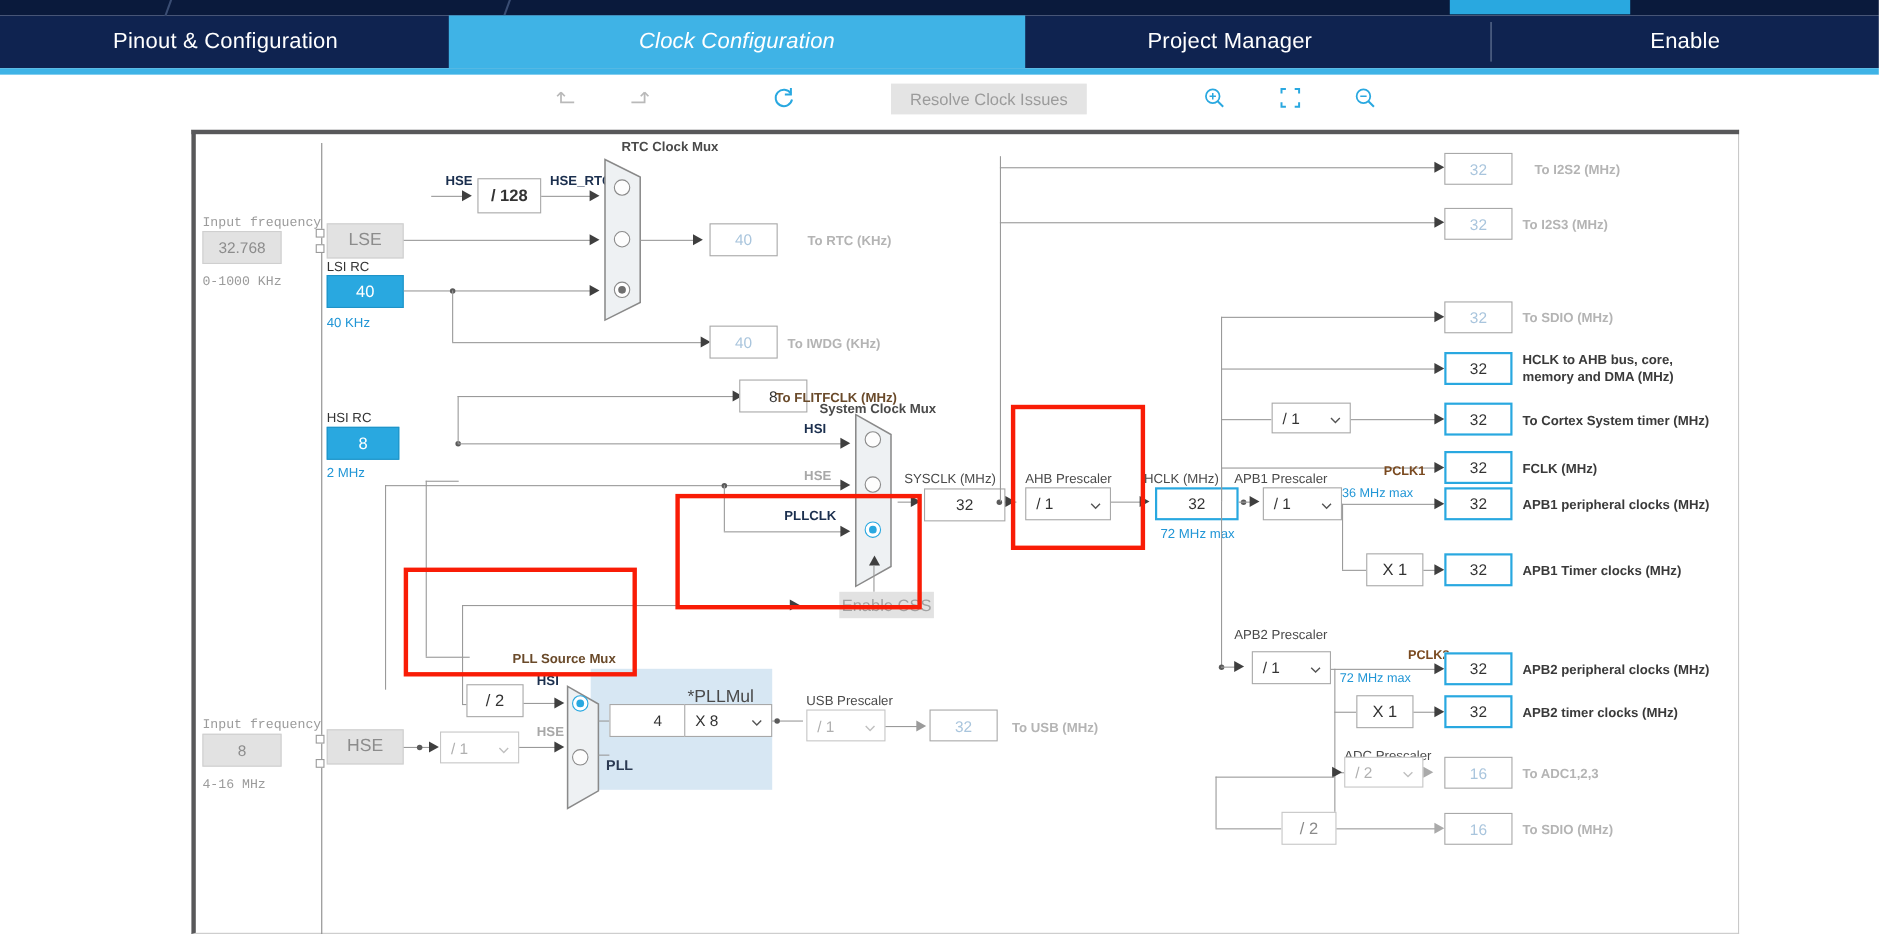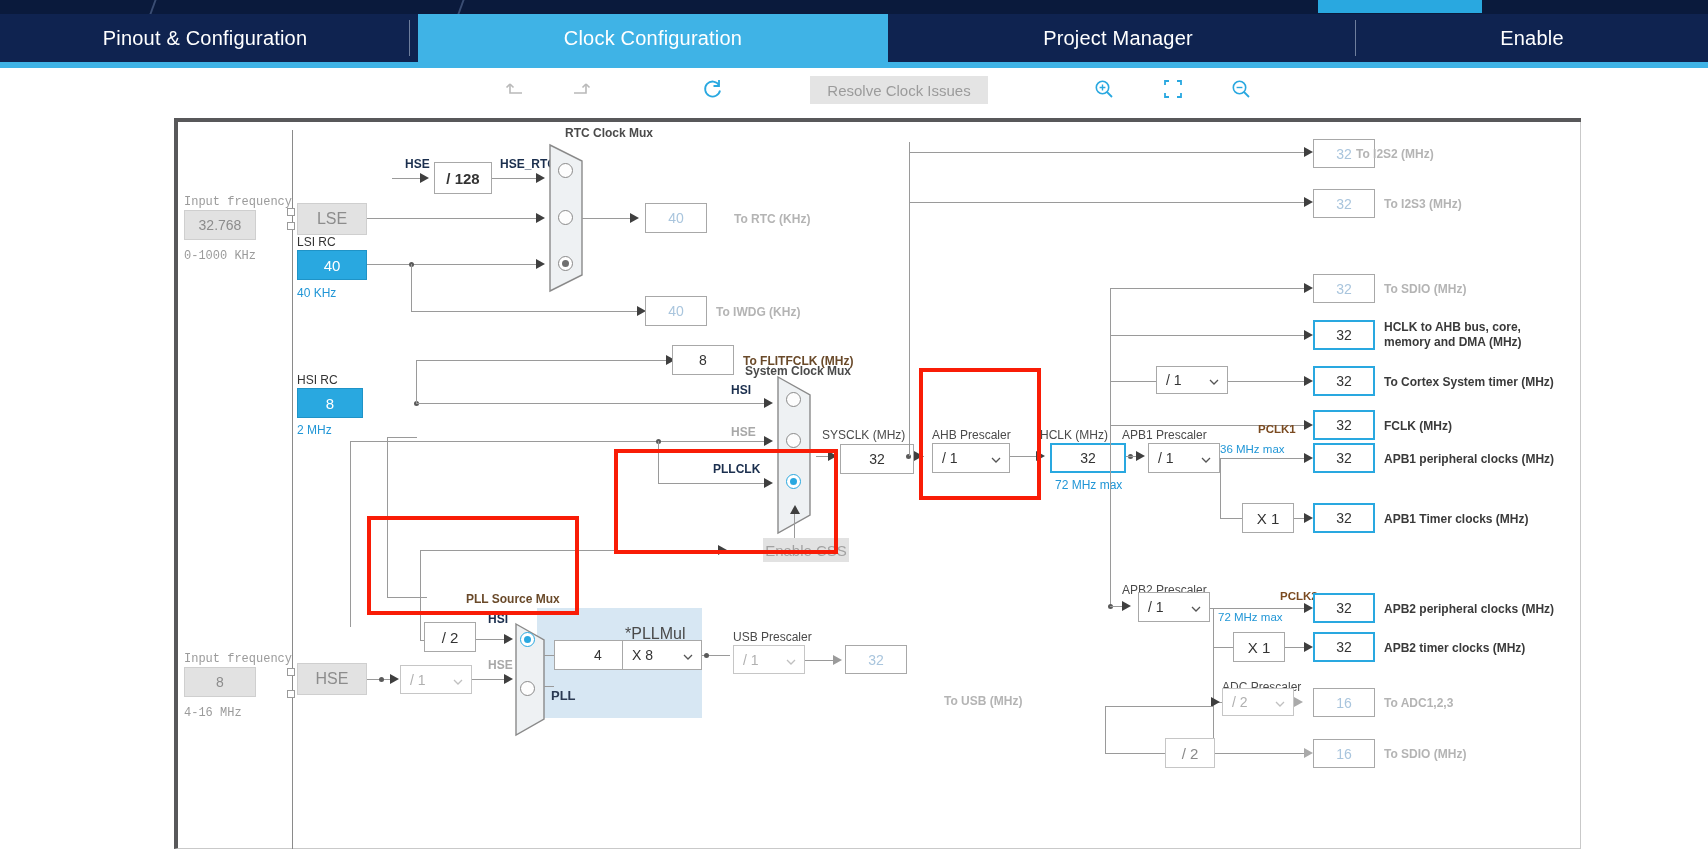--- a/index.html
+++ b/index.html
@@ -87,21 +87,21 @@
   <div class="topbtn"></div>
 </div>
 
 <div class="navbar"></div>
 <div class="navline"></div>
 
 <div class="tab" style="left:0px;width:410px;">
   <span>Pinout &amp; Configuration</span>
   <span class="sep"></span>
 </div>
-<div class="tab active" style="left:418px;width:470px;">
+<div class="tab active" style="left:408px;width:524px;font-style:italic;">
   <span>Clock Configuration</span>
 </div>
 <div class="tab" style="left:880px;width:476px;">
   <span>Project Manager</span>
   <span class="sep"></span>
 </div>
 <div class="tab" style="left:1356px;width:352px;">
   <span>Enable</span>
 </div>
 
@@ -226,21 +226,21 @@
 <div class="lbl blue" style="left:297px;top:423px;font-size:12px;">2 MHz</div>
 
 <div class="dot" style="left:414px;top:401px;"></div>
 <div class="vline" style="left:416px;top:360px;height:43px;"></div>
 <div class="hline" style="left:416px;top:360px;width:252px;"></div>
 <div class="arrow" style="left:666px;top:355px;"></div>
 
 <div class="vbox" style="left:672px;top:345px;width:62px;height:30px;">
   <span>8</span>
 </div>
-<div class="lbl out" style="left:743px;top:354px;color:#6a4a2a;">To FLITFCLK (MHz)</div>
+<div class="lbl out" style="left:705px;top:354px;color:#6a4a2a;">To FLITFCLK (MHz)</div>
 
 <div class="hline" style="left:416px;top:403px;width:350px;"></div>
 <div class="arrow" style="left:764px;top:398px;"></div>
 
 <div class="vline" style="left:387px;top:437px;height:160px;"></div>
 <div class="hline" style="left:387px;top:437px;width:30px;"></div>
 <div class="hline" style="left:387px;top:597px;width:40px;"></div>
 
 <div class="lbl mux" style="left:745px;top:364px;">System Clock Mux</div>
 <div class="lbl sig" style="left:731px;top:383px;">HSI</div>
@@ -350,21 +350,21 @@
   <span>X 1</span>
 </div>
 <div class="hline" style="left:1294px;top:518px;width:12px;"></div>
 <div class="arrow" style="left:1304px;top:513px;"></div>
 
 <div class="vline" style="left:1110px;top:456px;height:150px;"></div>
 <div class="dot" style="left:1108px;top:604px;"></div>
 <div class="hline" style="left:1110px;top:606px;width:16px;"></div>
 <div class="arrow" style="left:1122px;top:601px;"></div>
 
-<div class="lbl" style="left:1122px;top:583px;font-size:12px;color:#4a4a4a;">APB2 Prescaler</div>
+<div class="lbl" style="left:1122px;top:570px;font-size:12px;color:#4a4a4a;">APB2 Prescaler</div>
 <div class="sel" style="left:1138px;top:592px;width:72px;height:30px;">
   <span>/ 1</span>
   <svg class="chev" viewBox="0 0 10 10">
       <path d="M1 3 L5 7 L9 3" fill="none" stroke="#555" stroke-width="1.3"></path>
     </svg>
 </div>
 <div class="lbl dark" style="left:1252px;top:590px;color:#7a4a20;">PCLK2</div>
 <div class="lbl blue" style="left:1218px;top:611px;font-size:11.5px;">72 MHz max</div>
 <div class="hline" style="left:1210px;top:608px;width:96px;"></div>
 <div class="arrow" style="left:1304px;top:603px;"></div>
@@ -393,21 +393,21 @@
 <div class="vbox" style="left:1165px;top:738px;width:50px;height:30px;font-size:15px;color:#8a8a8a;border-color:#c6c6c6;">
   <span>/ 2</span>
 </div>
 <div class="hline" style="left:1215px;top:753px;width:91px;"></div>
 <div class="arrow" style="left:1304px;top:748px;border-left-color:#aaa;"></div>
 <div class="hline" style="left:1105px;top:706px;width:108px;"></div>
 
 <div class="vbox dim" style="left:1313px;top:139px;width:62px;height:29px;">
   <span>32</span>
 </div>
-<div class="lbl out g" style="left:1356px;top:147px;">To I2S2 (MHz)</div>
+<div class="lbl out g" style="left:1395px;top:147px;">To I2S2 (MHz)</div>
 
 <div class="vbox dim" style="left:1313px;top:189px;width:62px;height:29px;">
   <span>32</span>
 </div>
 <div class="lbl out g" style="left:1384px;top:197px;">To I2S3 (MHz)</div>
 
 <div class="vbox dim" style="left:1313px;top:274px;width:62px;height:29px;">
   <span>32</span>
 </div>
 <div class="lbl out g" style="left:1384px;top:282px;">To SDIO (MHz)</div>
@@ -503,21 +503,21 @@
   <span>/ 1</span>
   <svg class="chev" viewBox="0 0 10 10">
       <path d="M1 3 L5 7 L9 3" fill="none" stroke="#c0c0c0" stroke-width="1.3"></path>
     </svg>
 </div>
 <div class="hline" style="left:805px;top:660px;width:30px;"></div>
 <div class="arrow" style="left:833px;top:655px;border-left-color:#9b9b9b;"></div>
 <div class="vbox dim" style="left:845px;top:645px;width:62px;height:29px;">
   <span>32</span>
 </div>
-<div class="lbl out g" style="left:944px;top:654px;margin-top:40px;">To USB (MHz)</div>
+<div class="lbl out g" style="left:920px;top:654px;">To USB (MHz)</div>
 
 <div class="lbl grey" style="left:184px;top:652px;font-size:12px;">Input frequency</div>
 <div class="vbox grey" style="left:184px;top:667px;width:72px;height:30px;">
   <span>8</span>
 </div>
 <div class="lbl grey" style="left:184px;top:706px;font-size:12px;">4-16 MHz</div>
 
 <div class="osc" style="left:287px;top:668px;"></div>
 <div class="osc" style="left:287px;top:690px;"></div>
 <div class="vbox grey" style="left:297px;top:663px;width:70px;height:32px;font-size:16px;">

